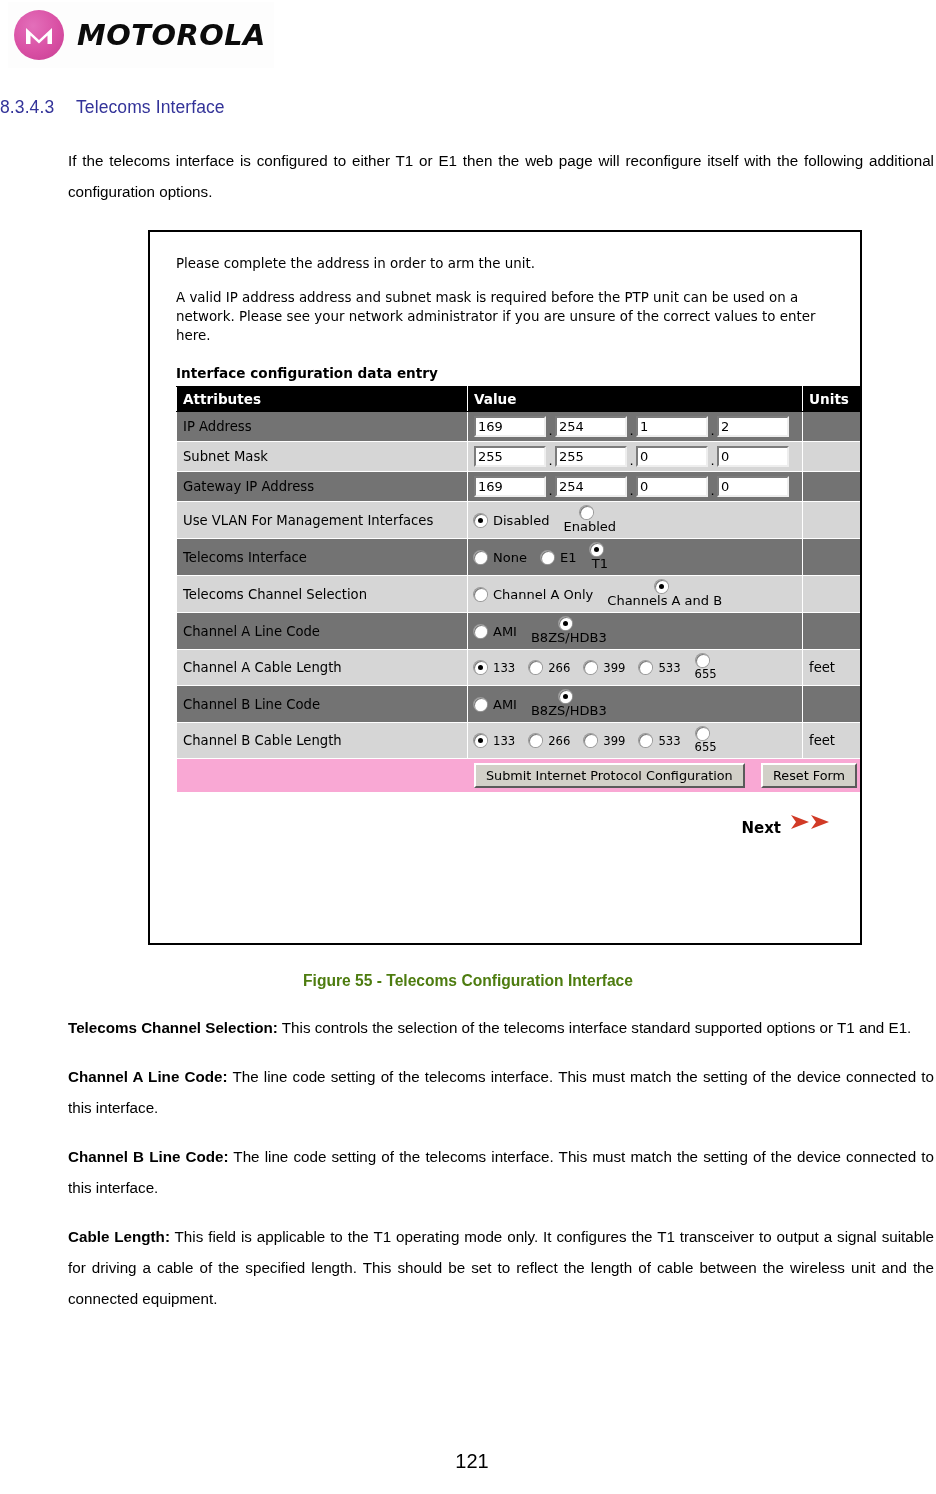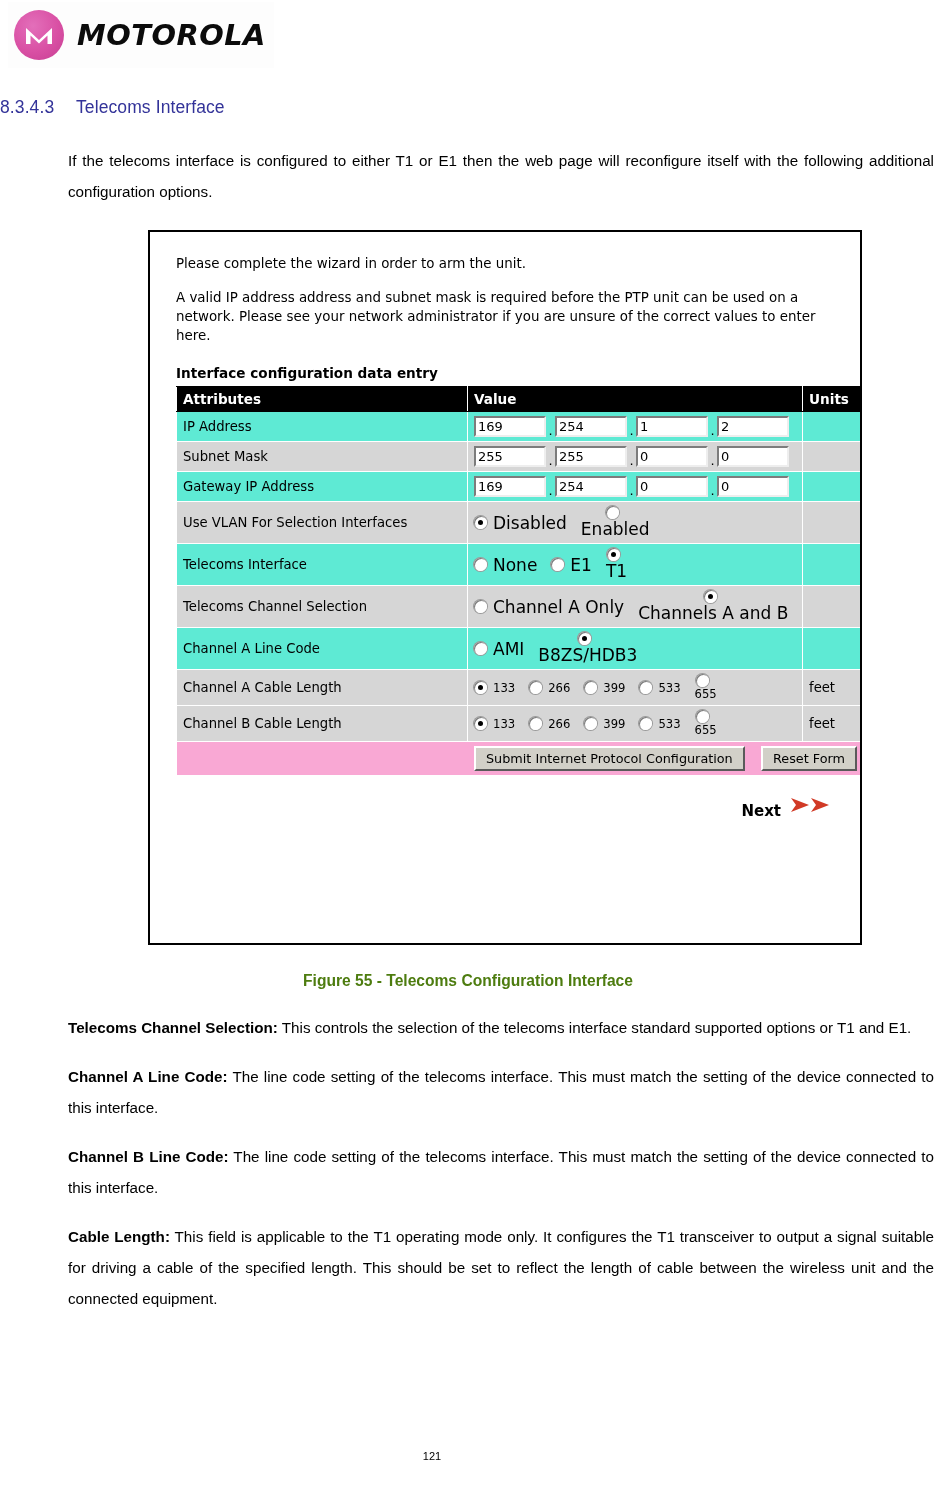--- a/index.html
+++ b/index.html
@@ -136,21 +136,21 @@
     border-bottom: 1px solid #000;
   }
   table.cfg td {
     font-size: 13.2px;
     padding: 4px 6px;
     border: 1px solid #ffffff;
     color: #000;
     height: 27px;
     box-sizing: border-box;
   }
-  tr.row-a td { background: #5eead4; }
+  tr.row-a td { background: #737373; }
   tr.row-b td { background: #d6d6d6; }
   td.col-attr { width: 278px; }
   td.col-val  { width: 322px; }
   td.col-unit { width: 54px; white-space: nowrap; }
   th.col-attr { width: 278px; }
   th.col-val  { width: 322px; }
   th.col-unit { width: 54px; }
 
   
   .ipbox {
@@ -203,21 +203,21 @@
     margin-right: 6px;
   }
   .rdo.on::after {
     content: "";
     position: absolute;
     left: 4px; top: 4px;
     width: 5px; height: 5px;
     border-radius: 50%;
     background: #000000;
   }
-  .rdo-label { font-size: 17px; color: #000; }
+  .rdo-label { font-size: 13px; color: #000; }
   .rdo-label.small { font-size: 11.6px; }
 
   
   .btn-row td {
     background: #f9a8d4;
     text-align: right;
     padding: 6px 0;
   }
   .btn95 {
     display: inline-block;
@@ -265,22 +265,23 @@
     font-weight: 700;
     color: #4d7c0f;
   }
 
   
   .page-number {
     position: absolute;
     left: 0; top: 1450px;
     width: 864px;
     text-align: center;
-    font-size: 11px;
-    color: #000;
+    font-size: 20px;
+    color: #000;
+    padding-left: 40px;
   }
 </style>
 </head>
 <body>
 
 <div class="page-header">
   <div class="logo-band">
     <div class="logo-mark">
       <svg width="50" height="50" viewBox="0 0 50 50" aria-hidden="true">
         <path d="M12 34 L12 18 L25 30 L38 18 L38 34 L33.5 34 L33.5 25.5 L25 33.5 L16.5 25.5 L16.5 34 Z" fill="#ffffff"></path>
@@ -295,21 +296,21 @@
 </div>
 
 <div class="doc-body">
   <p class="body-para">If the telecoms interface is configured to either T1 or E1 then the web page will reconfigure itself with the following additional configuration options.</p>
 </div>
 
 <div class="figure-wrap">
   <div class="screen-inner">
 
 
-    <p class="screen-para">Please complete the wizard in order to arm the unit.</p>
+    <p class="screen-para">Please complete the address in order to arm the unit.</p>
 
     <p class="screen-para">A valid IP address address and subnet mask is required before the PTP unit can be used on a network. Please see your network administrator if you are unsure of the correct values to enter here.</p>
 
     <div class="screen-subtitle">Interface configuration data entry</div>
 
     <table class="cfg">
       <thead>
         <tr>
           <th class="col-attr">Attributes</th>
           <th class="col-val">Value</th>
@@ -326,21 +327,21 @@
             <td class="col-attr">Subnet Mask</td>
             <td class="col-val"><span class="ipbox">255</span><span class="ipdot">.</span><span class="ipbox">255</span><span class="ipdot">.</span><span class="ipbox">0</span><span class="ipdot">.</span><span class="ipbox">0</span></td>
             <td class="col-unit"></td>
           </tr>
           <tr class="row-a">
             <td class="col-attr">Gateway IP Address</td>
             <td class="col-val"><span class="ipbox">169</span><span class="ipdot">.</span><span class="ipbox">254</span><span class="ipdot">.</span><span class="ipbox">0</span><span class="ipdot">.</span><span class="ipbox">0</span></td>
             <td class="col-unit"></td>
           </tr>
           <tr class="row-b">
-            <td class="col-attr">Use VLAN For Selection Interfaces</td>
+            <td class="col-attr">Use VLAN For Management Interfaces</td>
             <td class="col-val">
               <div class="radio-group">
                 <label class="radio-item">
                   <span class="rdo on"></span>
                   <span class="rdo-label">Disabled</span>
                 </label>
                 <label class="radio-item">
                   <span class="rdo"></span>
                   <span class="rdo-label">Enabled</span>
                 </label>
@@ -420,20 +421,36 @@
                   <span class="rdo"></span>
                   <span class="rdo-label small">533</span>
                 </label>
                 <label class="radio-item">
                   <span class="rdo"></span>
                   <span class="rdo-label small">655</span>
                 </label>
               </div>
             </td>
             <td class="col-unit">feet</td>
+          </tr>
+          <tr class="row-a">
+            <td class="col-attr">Channel B Line Code</td>
+            <td class="col-val">
+              <div class="radio-group">
+                <label class="radio-item">
+                  <span class="rdo"></span>
+                  <span class="rdo-label">AMI</span>
+                </label>
+                <label class="radio-item">
+                  <span class="rdo on"></span>
+                  <span class="rdo-label">B8ZS/HDB3</span>
+                </label>
+              </div>
+            </td>
+            <td class="col-unit"></td>
           </tr>
           <tr class="row-b">
             <td class="col-attr">Channel B Cable Length</td>
             <td class="col-val">
               <div class="radio-group">
                 <label class="radio-item">
                   <span class="rdo on"></span>
                   <span class="rdo-label small">133</span>
                 </label>
                 <label class="radio-item">

